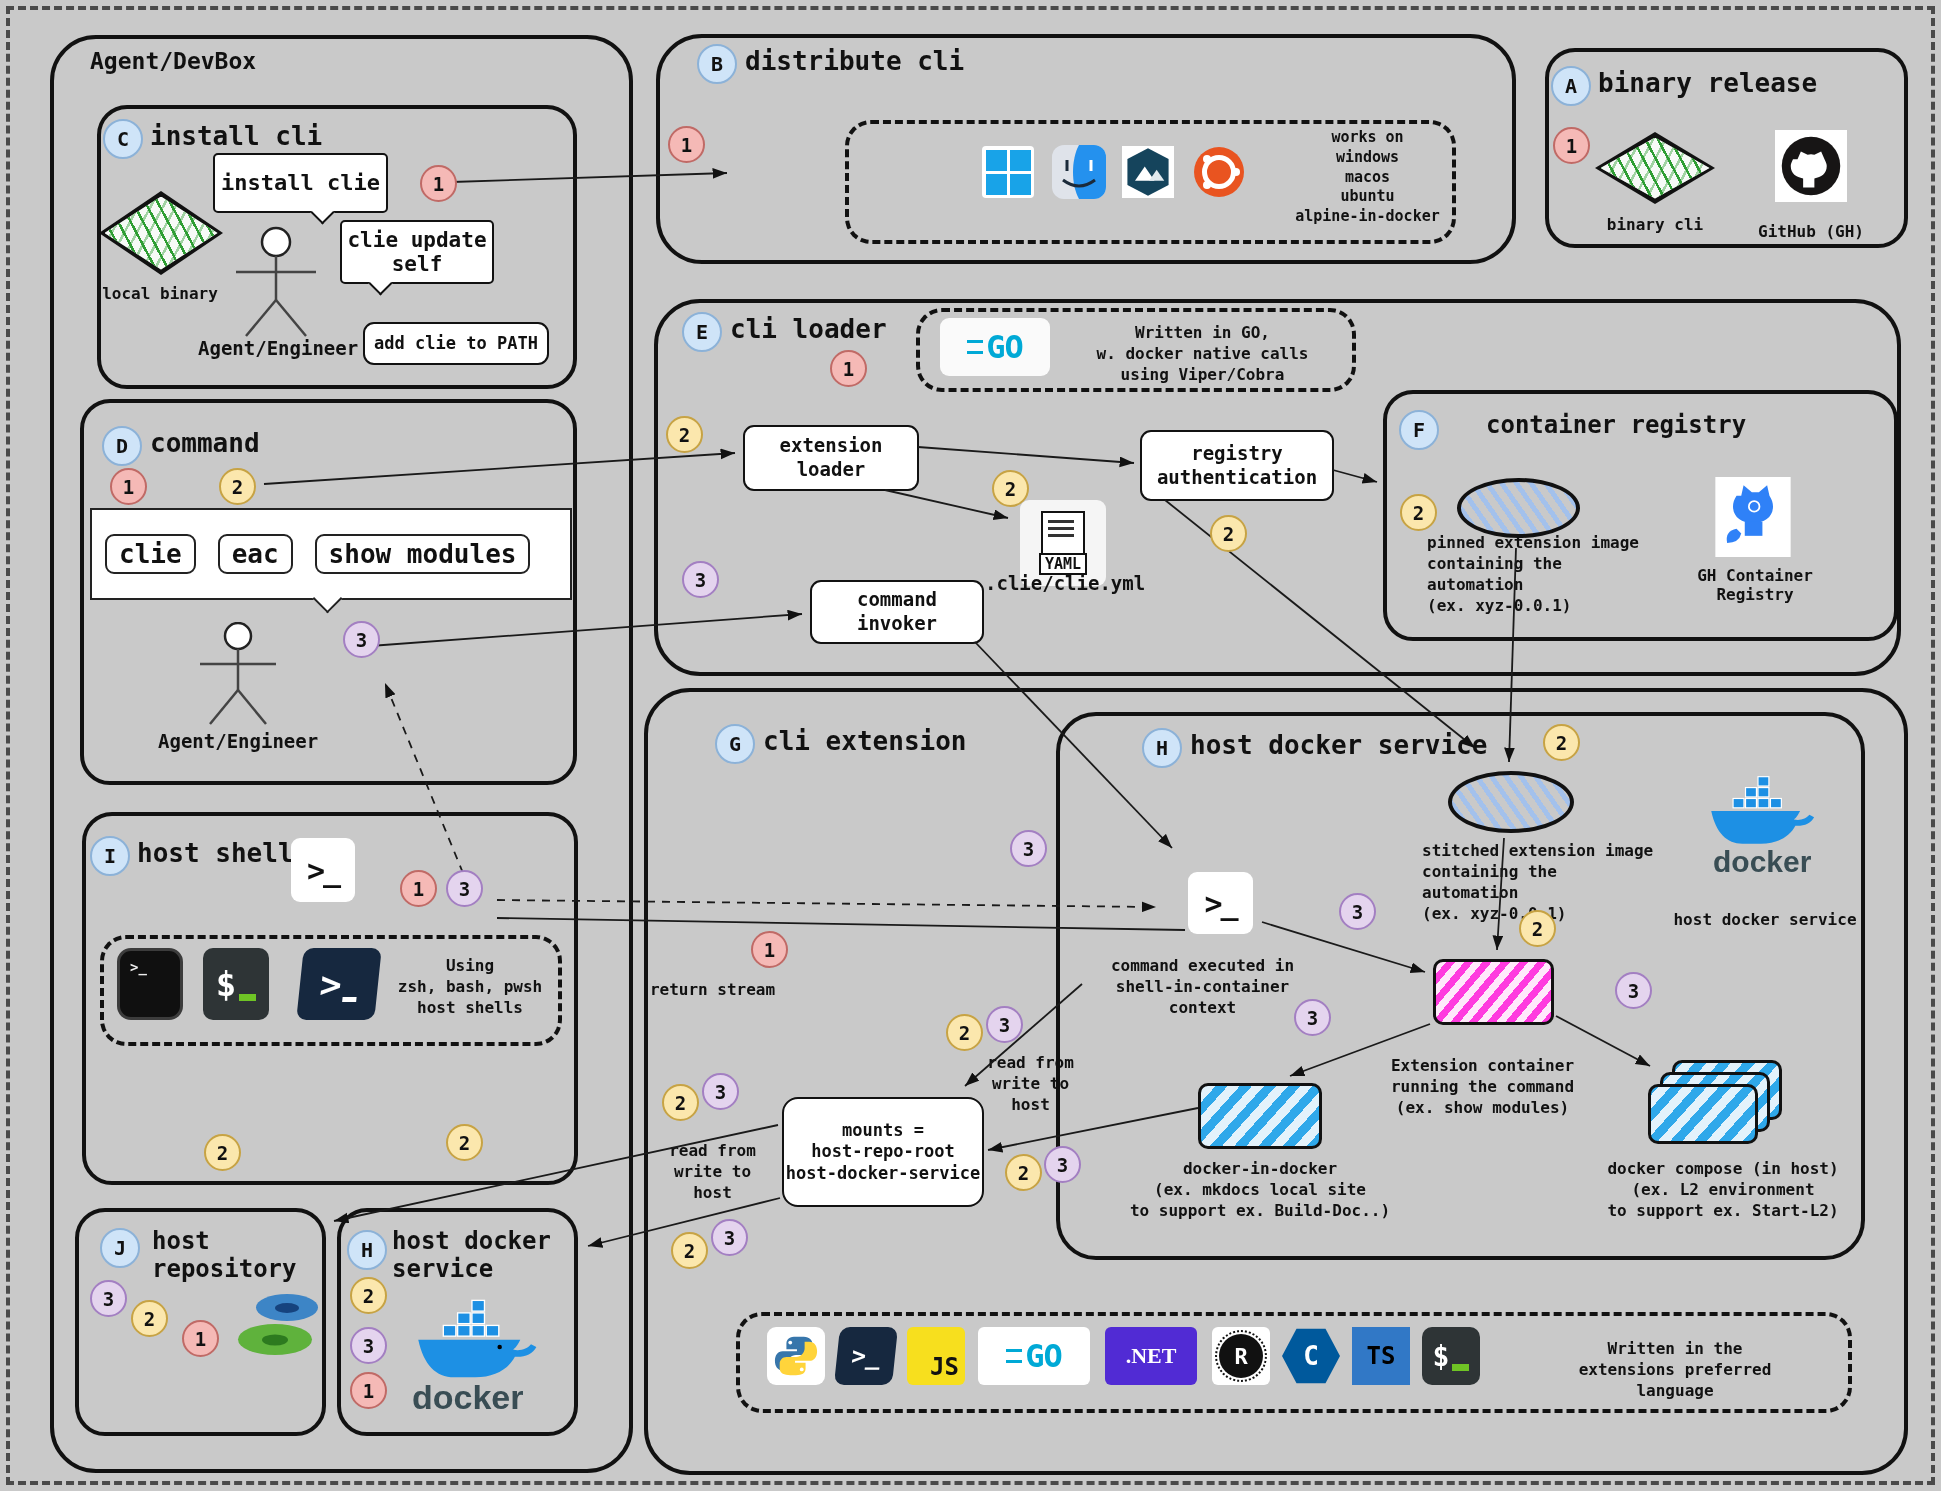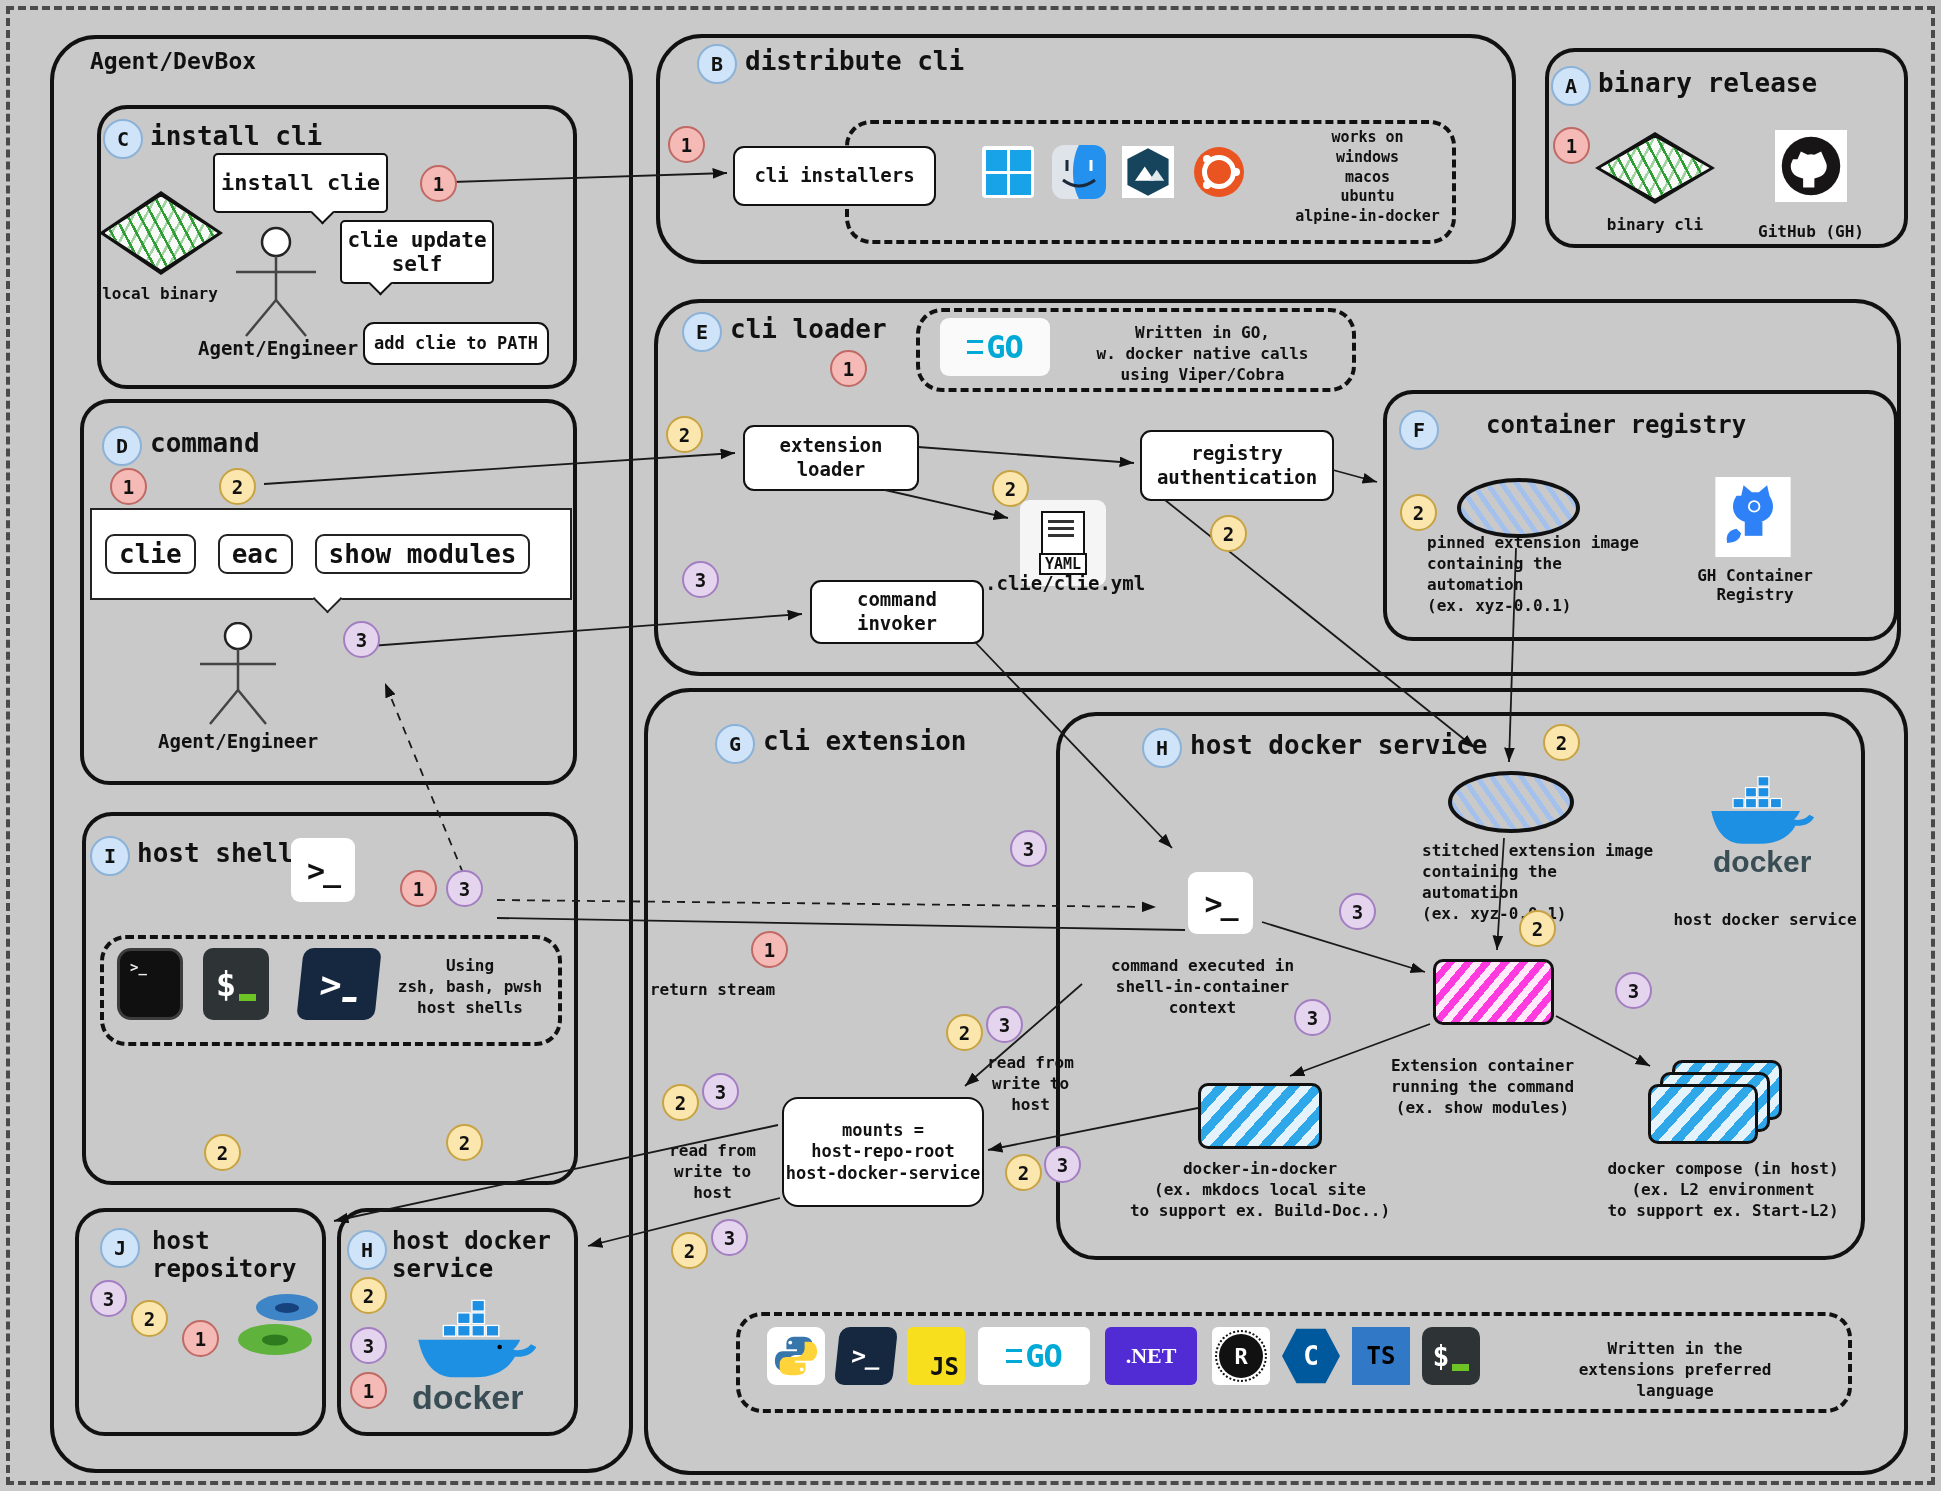--- a/index.html
+++ b/index.html
@@ -197,21 +197,20 @@
         <rect x="66" y="6" width="14" height="12"></rect>
     </g>
     <path fill="#1d90e4" d="M6 50 H120 C118 54 116 58 112 61 C120 63 128 60 132 55 L138 58 C134 66 124 70 114 69 C106 84 90 92 70 92 H46 C26 92 12 78 6 50 Z"></path>
     <circle cx="97" cy="58" r="2.5" fill="#083count05a"></circle>
   </svg>
   <div class="dockerword" style="left:412px;top:1378px;font-size:34px;">docker</div>
 
   <div class="badge letter" style="left:697px;top:44px;">B</div>
   <div class="title" style="left:745px;top:47px;">distribute cli</div>
   <div class="badge num n1" style="left:668px;top:126px;">1</div>
-  <div class="wbox" style="left:733px;top:146px;width:199px;height:56px;font-size:19px;">cli installers</div>
   <div class="dashedbox" style="left:845px;top:120px;width:603px;height:116px;"></div>
   <div class="tile" style="left:982px;top:146px;width:52px;height:52px;background:#fff;border-radius:4px;">
     <div style="display:grid;grid-template-columns:21px 21px;grid-template-rows:21px 21px;gap:3px;">
         <div style="background:#18a3e8;"></div>
         <div style="background:#18a3e8;"></div>
         <div style="background:#18a3e8;"></div>
         <div style="background:#18a3e8;"></div>
       </div>
   </div>
   <svg style="position:absolute;left:1052px;top:145px;z-index:4;" width="54" height="54" viewBox="0 0 54 54">

